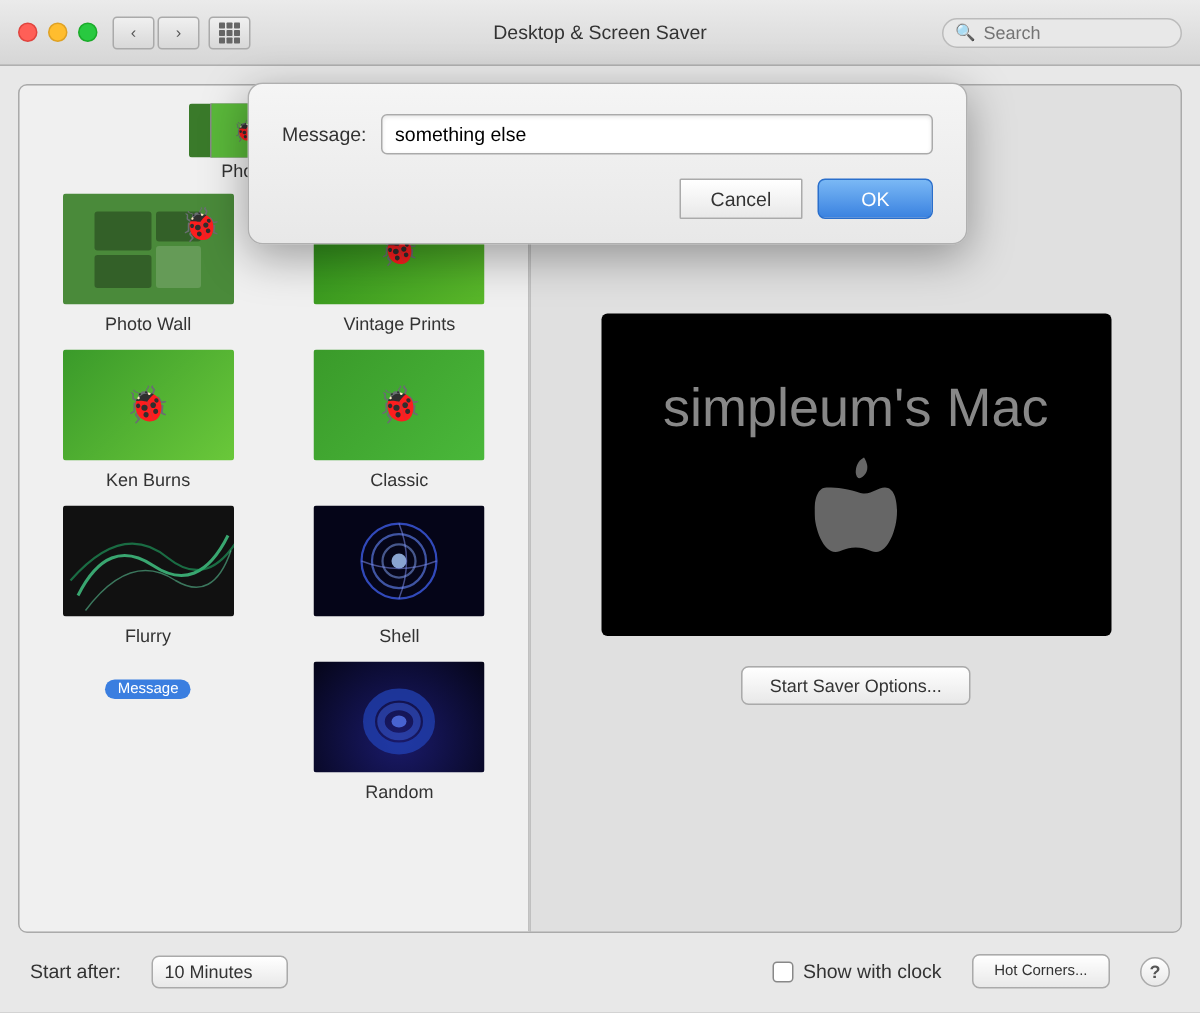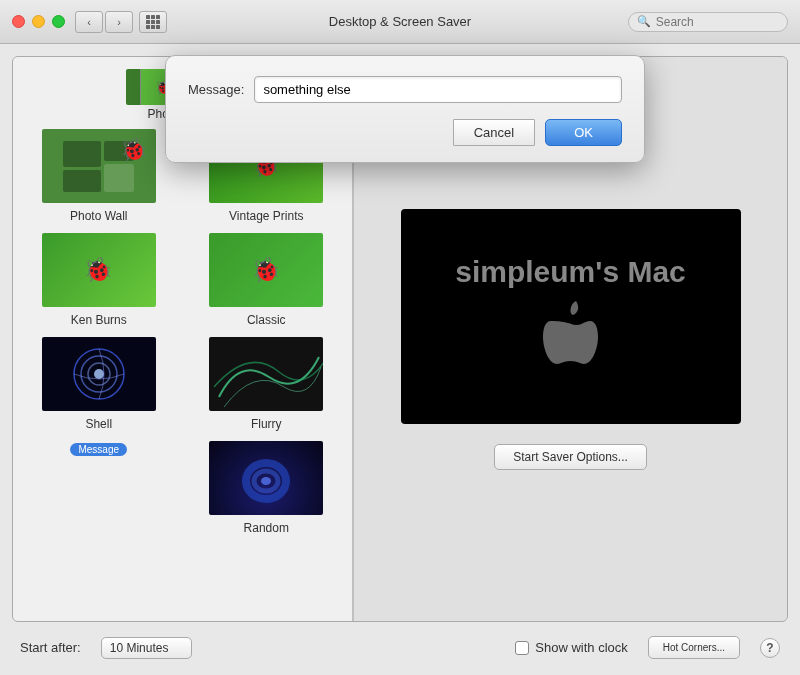--- a/index.html
+++ b/index.html
@@ -221,21 +221,21 @@
       font-size: 26px;
       color: #ddd;
       font-weight: bold;
     }
     .message-badge {
       background: #3a7ee0;
       color: white;
       font-size: 10px;
       padding: 1px 8px;
       border-radius: 8px;
-      margin-top: 4px;
+      margin-top: 14px;
     }
 
     
     .preview-area {
       flex: 1;
       background: #e0e0e0;
       display: flex;
       flex-direction: column;
       align-items: center;
       justify-content: center;
@@ -248,23 +248,23 @@
       background: #000;
       border-radius: 4px;
       display: flex;
       align-items: center;
       justify-content: center;
       flex-direction: column;
       gap: 10px;
       position: relative;
     }
     .preview-computer-name {
-      font-size: 30px;
+      font-size: 36px;
       color: #888;
-      font-weight: 700;
+      font-weight: 400;
     }
     .apple-logo {
       font-size: 60px;
       color: #666;
     }
     .screen-saver-options-btn {
       background: linear-gradient(to bottom, #fff, #e8e8e8);
       border: 1px solid #aaa;
       border-radius: 5px;
       padding: 5px 18px;
@@ -602,46 +602,46 @@
         <div class="screensaver-item">
           <div class="screensaver-thumb">
             <div class="classic-inner">
               <span style="font-size:24px;">🐞</span>
             </div>
           </div>
           <span class="screensaver-label">Classic</span>
         </div>
 
         <div class="screensaver-item">
+          <div class="screensaver-thumb" style="position:relative;overflow:hidden;">
+            <div class="flurry-inner">
+              <svg width="118" height="78" viewBox="0 0 118 78" style="position:absolute;top:0;left:0;">
+                <path d="M10 60 Q 30 20 60 40 Q 90 60 110 20" stroke="#44cc88" stroke-width="2" fill="none" opacity="0.8"></path>
+                <path d="M5 50 Q 40 10 70 35 Q 95 55 115 25" stroke="#22aa66" stroke-width="1.5" fill="none" opacity="0.6"></path>
+                <path d="M15 70 Q 45 30 75 50 Q 100 65 112 30" stroke="#66ddaa" stroke-width="1" fill="none" opacity="0.5"></path>
+              </svg>
+            </div>
+          </div>
+          <span class="screensaver-label">Flurry</span>
+        </div>
+
+        <div class="screensaver-item">
           <div class="screensaver-thumb">
             <div class="shell-inner">
               <svg width="60" height="60" viewBox="0 0 60 60">
                 <circle cx="30" cy="30" r="25" fill="none" stroke="#4466ff" stroke-width="1.5" opacity="0.7"></circle>
                 <circle cx="30" cy="30" r="18" fill="none" stroke="#6688ff" stroke-width="1.5" opacity="0.6"></circle>
                 <circle cx="30" cy="30" r="11" fill="none" stroke="#88aaff" stroke-width="1.5" opacity="0.5"></circle>
                 <circle cx="30" cy="30" r="5" fill="#aaccff" opacity="0.8"></circle>
                 <path d="M30 5 Q40 30 30 55" stroke="#8899ff" stroke-width="1" fill="none" opacity="0.5"></path>
                 <path d="M5 30 Q30 40 55 30" stroke="#8899ff" stroke-width="1" fill="none" opacity="0.5"></path>
               </svg>
             </div>
           </div>
           <span class="screensaver-label">Shell</span>
-        </div>
-
-        <div class="screensaver-item">
-          <div class="screensaver-thumb" style="position:relative;overflow:hidden;">
-            <div class="flurry-inner">
-              <svg width="118" height="78" viewBox="0 0 118 78" style="position:absolute;top:0;left:0;">
-                <path d="M10 60 Q 30 20 60 40 Q 90 60 110 20" stroke="#44cc88" stroke-width="2" fill="none" opacity="0.8"></path>
-                <path d="M5 50 Q 40 10 70 35 Q 95 55 115 25" stroke="#22aa66" stroke-width="1.5" fill="none" opacity="0.6"></path>
-                <path d="M15 70 Q 45 30 75 50 Q 100 65 112 30" stroke="#66ddaa" stroke-width="1" fill="none" opacity="0.5"></path>
-              </svg>
-            </div>
-          </div>
-          <span class="screensaver-label">Flurry</span>
         </div>
 
         <div class="screensaver-item">
           <span class="message-badge">Message</span>
         </div>
 
         <div class="screensaver-item">
           <div class="screensaver-thumb">
             <div class="random-inner">
               <svg width="60" height="55" viewBox="0 0 60 55">

